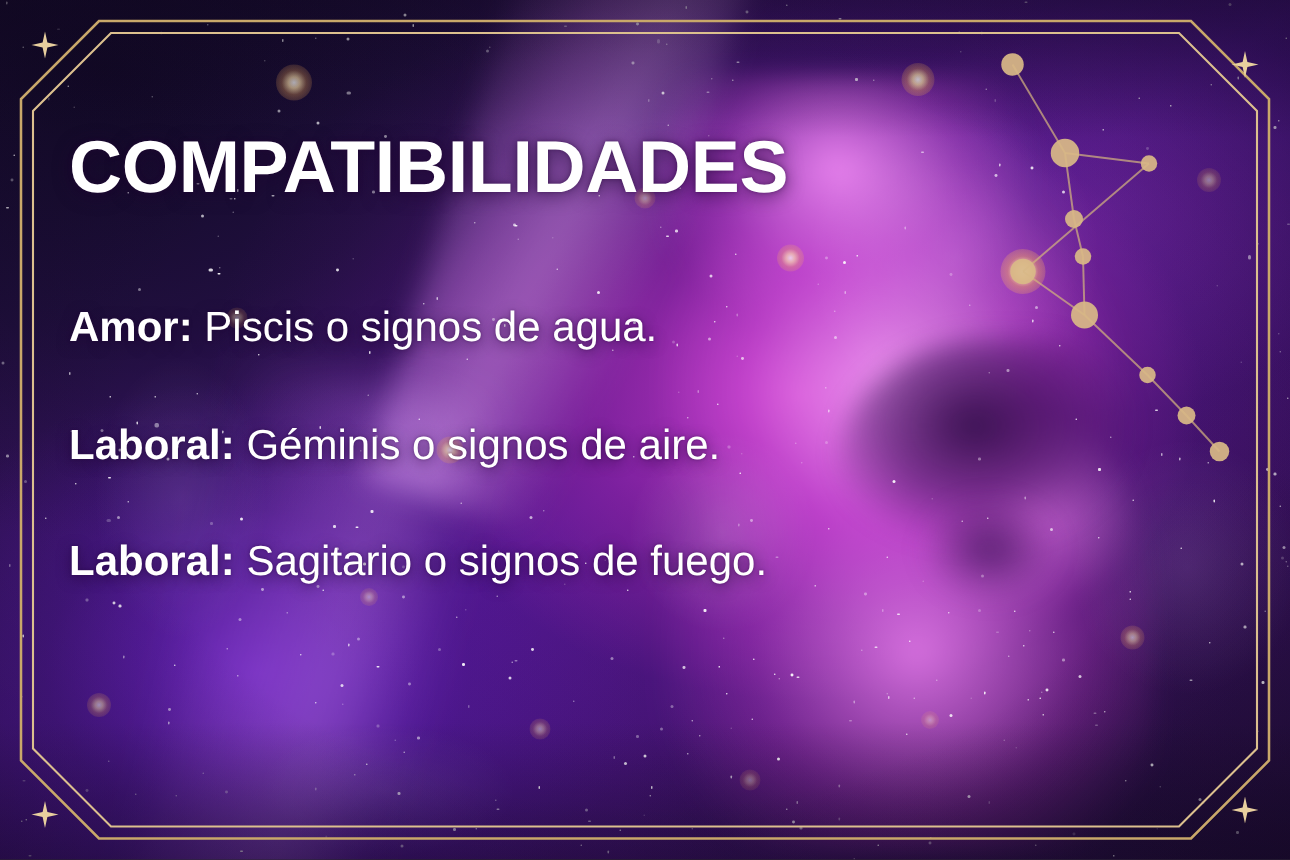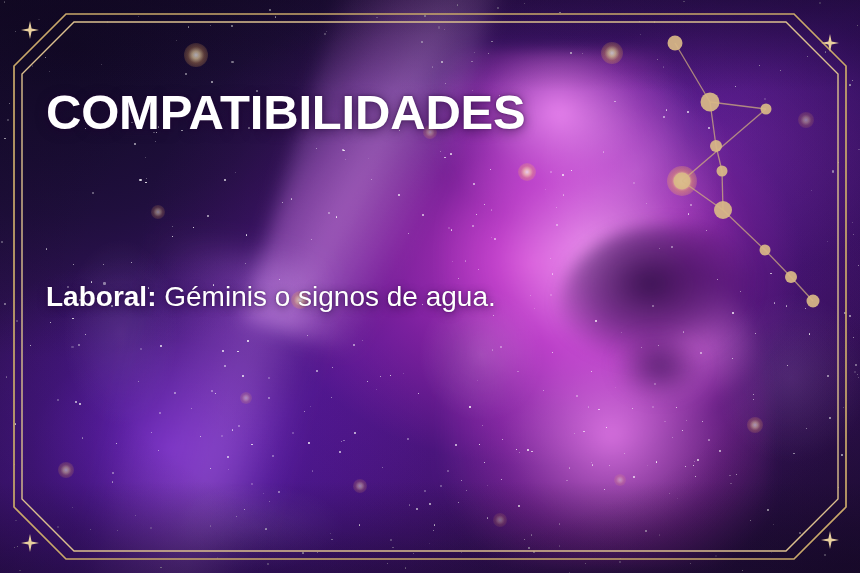--- a/index.html
+++ b/index.html
@@ -610,21 +610,29 @@
       <g transform="translate(830,540)">
         <path d="M0 -9 L1.6 -1.6 L9 0 L1.6 1.6 L0 9 L-1.6 1.6 L-9 0 L-1.6 -1.6 Z"></path>
       </g>
     </g>
   </svg>
 
   <div id="text-block">
 
     <h1 id="title">COMPATIBILIDADES</h1>
 
+    <p class="line" id="line-amor">
+      <span class="lbl">Amor:</span>
+      <span class="val">Piscis o signos de agua.</span>
+    </p>
 
     <p class="line" id="line-amistad">
       <span class="lbl">Laboral:</span>
-      <span class="val">Géminis o signos de agua.</span>
+      <span class="val">Géminis o signos de aire.</span>
     </p>
 
+    <p class="line" id="line-laboral">
+      <span class="lbl">Laboral:</span>
+      <span class="val">Sagitario o signos de fuego.</span>
+    </p>
 
   </div>
 </div>
 
 </body></html>

